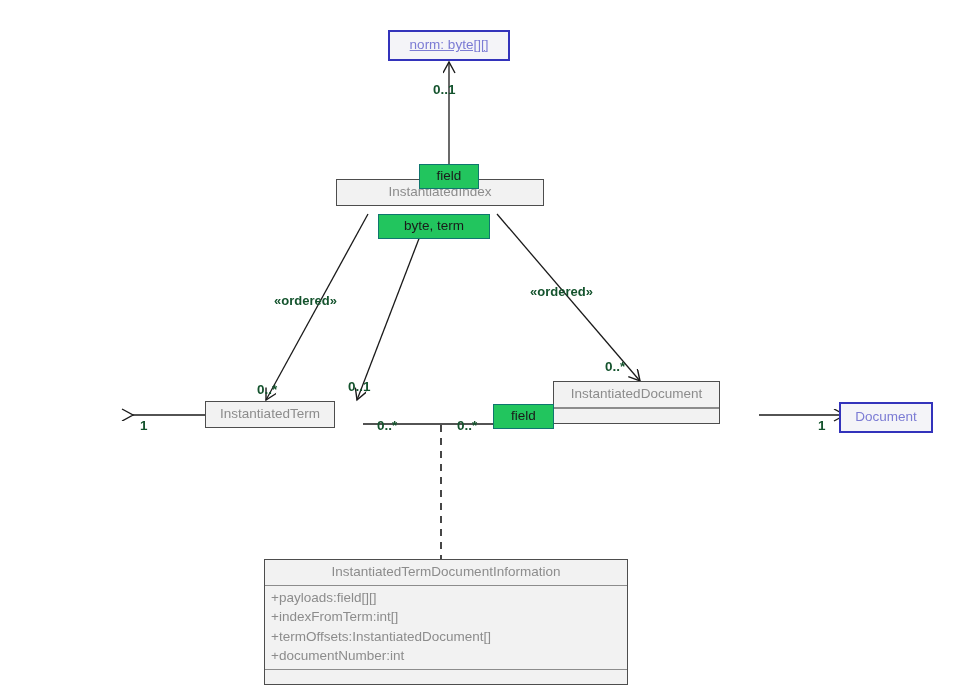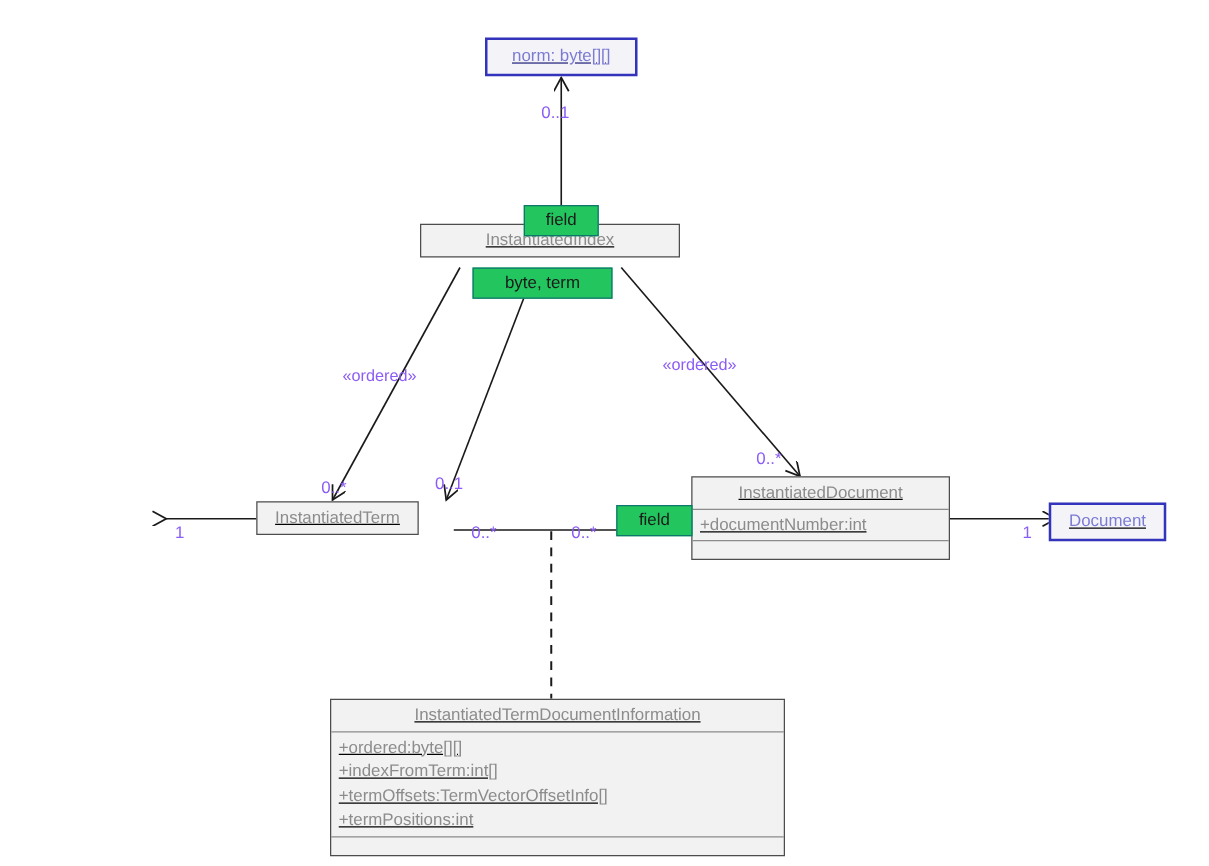--- a/index.html
+++ b/index.html
@@ -26,21 +26,20 @@
     pointer-events: none;
   }
 
   
   .node {
     position: absolute;
     box-sizing: border-box;
     background: #f2f2f2;
     border: 1px solid #4d4d4d;
     font-size: 13.5px;
-    text-decoration: underline;
   }
   .node.blue {
     border: 2px solid #3333bb;
     background: #f4f4f8;
   }
   .node .title {
     text-align: center;
     color: #8c8c8c;
     padding: 4px 6px 5px 6px;
     white-space: nowrap;
@@ -80,24 +79,25 @@
     font-size: 13.5px;
     text-align: center;
     white-space: nowrap;
     line-height: 1;
     padding: 4px 8px 5px 8px;
   }
 
   
   .txt {
     position: absolute;
-    color: #8b5cf6;
+    color: #14532d;
     font-size: 13.5px;
     white-space: nowrap;
     line-height: 1;
+    font-weight: bold;
   }
   .txt.stereo {
     font-size: 13px;
   }
 </style>
 </head>
 <body>
 
 <div id="canvas">
 
@@ -133,43 +133,40 @@
   </div>
 
   <div class="node" style="left:336px; top:179px; width:208px;">
     <div class="title">InstantiatedIndex</div>
   </div>
 
   <div class="node" style="left:205px; top:401px; width:130px;">
     <div class="title">InstantiatedTerm</div>
   </div>
 
-  <div class="node" style="left:553px; top:381px; width:207px;">
+  <div class="node" style="left:553px; top:381px; width:167px;">
     <div class="title">InstantiatedDocument</div>
     <div class="sep"></div>
-    <div class="attrs">
-      <div class="attr">+documentNumber:int</div>
-    </div>
     <div class="sep"></div>
     <div class="empty-compartment"></div>
   </div>
 
 
   <div class="node blue" style="left:839px; top:402px; width:94px;">
     <div class="title">Document</div>
   </div>
 
   <div class="node" style="left:264px; top:559px; width:364px;">
     <div class="title">InstantiatedTermDocumentInformation</div>
     <div class="sep"></div>
     <div class="attrs">
-      <div class="attr">+ordered:byte[][]</div>
+      <div class="attr">+payloads:field[][]</div>
       <div class="attr">+indexFromTerm:int[]</div>
-      <div class="attr">+termOffsets:TermVectorOffsetInfo[]</div>
-      <div class="attr">+termPositions:int</div>
+      <div class="attr">+termOffsets:InstantiatedDocument[]</div>
+      <div class="attr">+documentNumber:int</div>
     </div>
     <div class="sep"></div>
     <div class="empty-compartment"></div>
   </div>
 
   <div class="labelbox" style="left:419px; top:164px; width:60px;">field</div>
 
   <div class="labelbox" style="left:378px; top:214px; width:112px;">byte, term</div>
 
   <div class="labelbox" style="left:493px; top:404px; width:61px;">field</div>

